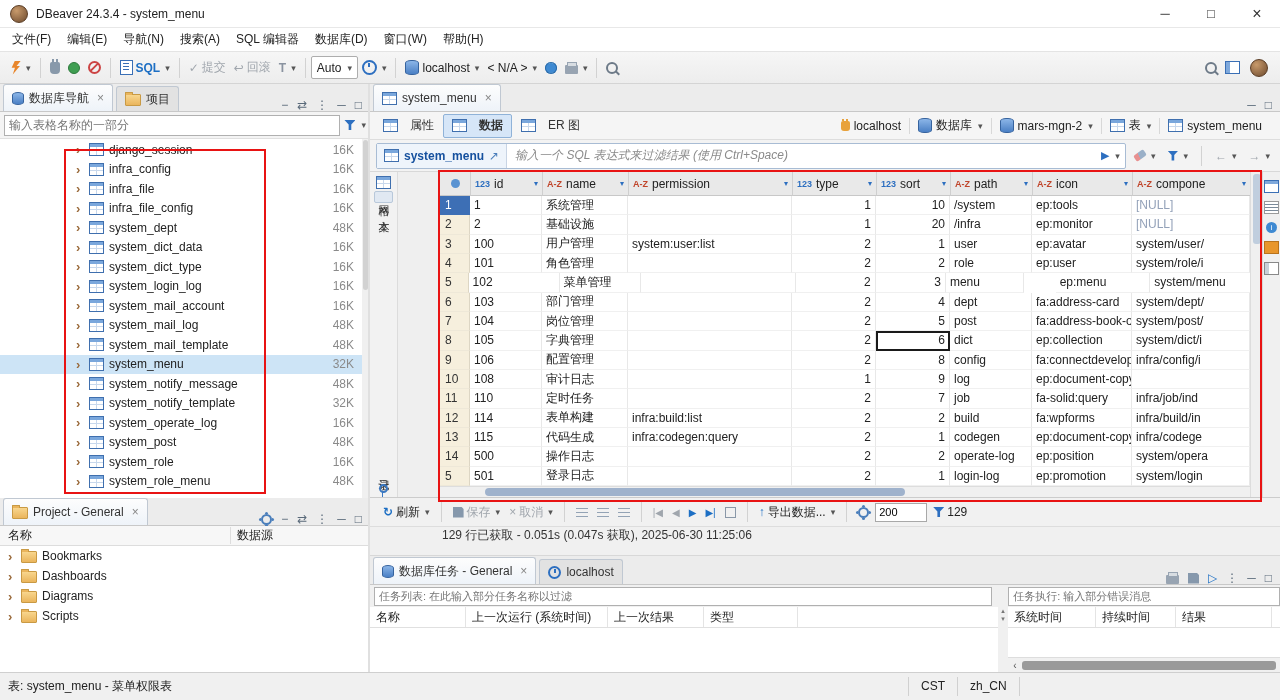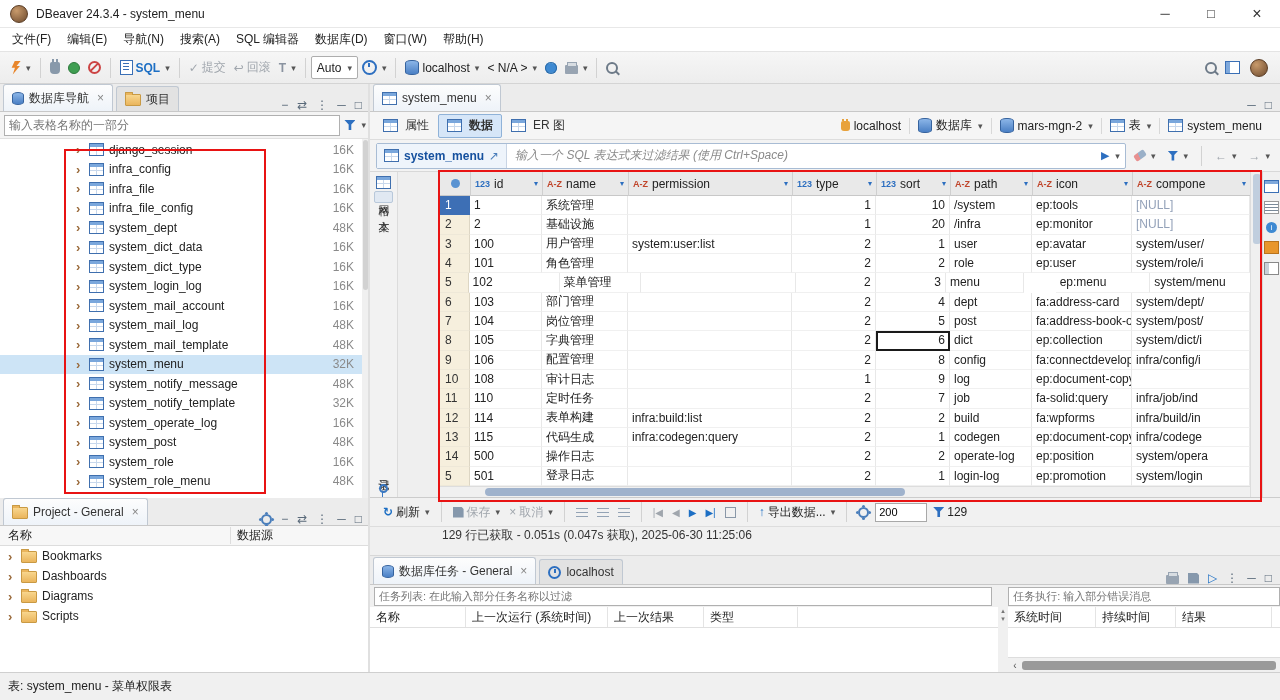--- a/index.html
+++ b/index.html
@@ -80,21 +80,21 @@
   #proj-cols .c1{padding-left:8px;width:222px;border-right:1px solid #ddd}
   #proj-cols .c2{padding-left:6px}
   #proj-tree{left:0;top:546px;width:370px;height:126px;background:#fff}
   .proj-row{display:flex;align-items:center;height:20px;padding-left:8px;gap:5px}
   .ic-folder{width:14px;height:10px;background:linear-gradient(#f8d68e,#eab55c);border:1px solid #c99a44;border-radius:1px;position:relative;margin-top:2px}
   .ic-folder::before{content:'';position:absolute;top:-3px;left:-1px;width:6px;height:2px;background:#eab55c;border:1px solid #c99a44;border-bottom:none;border-radius:1px 1px 0 0}
 
   
   #etabbar{left:370px;top:84px;width:910px;height:28px}
   #etoolbar{left:370px;top:112px;width:910px;height:28px;background:#f5f5f5;border-bottom:1px solid #ddd;display:flex;align-items:center;padding:0 4px}
-  .subtab{display:flex;align-items:center;gap:7px;height:22px;padding:0 8px;border:1px solid transparent;border-radius:2px;color:#333}
+  .subtab{display:flex;align-items:center;gap:12px;height:22px;padding:0 8px;border:1px solid transparent;border-radius:2px;color:#333}
   .subtab.sel{background:#d6e6f8;border-color:#8fb2d8}
   #breadcrumb{margin-left:auto;display:flex;align-items:center;gap:2px;padding-right:10px}
   .bc-item{display:flex;align-items:center;gap:4px;padding:2px 4px}
   .bc-sep{width:1px;height:16px;background:#d8d8d8;margin:0 2px}
   .ic-plugsm{width:9px;height:10px;background:#e8a23c;border-radius:2px 2px 3px 3px;position:relative}
   .ic-plugsm::before{content:'';position:absolute;top:-2px;left:1px;width:2px;height:2px;background:#e8a23c;box-shadow:4px 0 0 #e8a23c}
 
   #efilter{left:370px;top:140px;width:910px;height:32px;background:#f3f3f3;border-bottom:1px solid #d8d8d8;display:flex;align-items:center;padding:0 6px;gap:4px}
   #fbox{flex:1;height:24px;background:#fff;border:1px solid #a8bcd4;border-radius:2px;display:flex;align-items:center}
   #fbox .flabel{display:flex;align-items:center;gap:5px;background:#eef4fb;height:100%;padding:0 7px;border-right:1px solid #c8d4e4;color:#15509e;font-weight:bold}
@@ -887,16 +887,21 @@
     </div>
     <div id="task-hscroll">
       <span class="arrow">‹</span>
       <span class="thumb"></span>
     </div>
   </div>
 </div>
 
 <div id="statusbar" class="abs">
   <span class="left">表: system_menu - 菜单权限表</span>
+  <div id="sb-right">
+    <span class="sb-cell">CST</span>
+    <span class="sb-cell">zh_CN</span>
+    <span class="sb-fill"></span>
+  </div>
 </div>
 
 <div id="anno-nav" class="anno"></div>
 <div id="anno-grid" class="anno"></div>
 
 </body></html>

